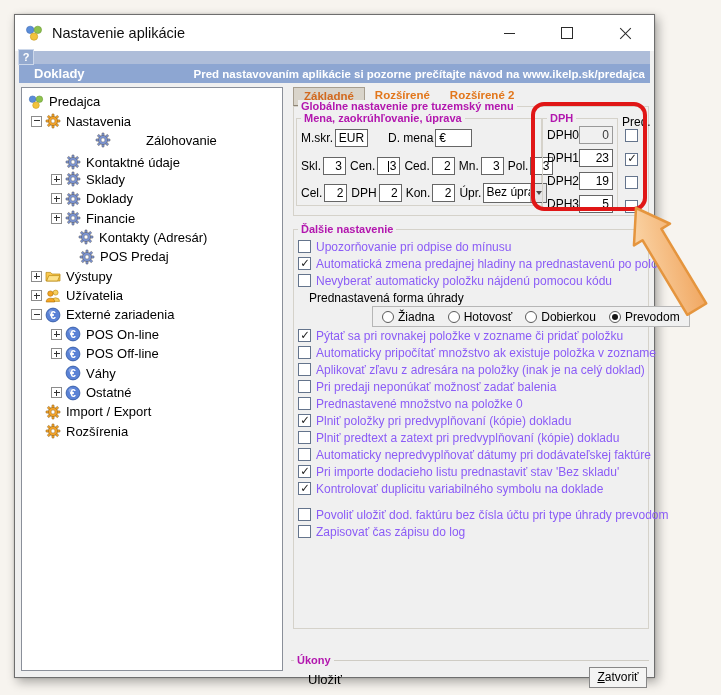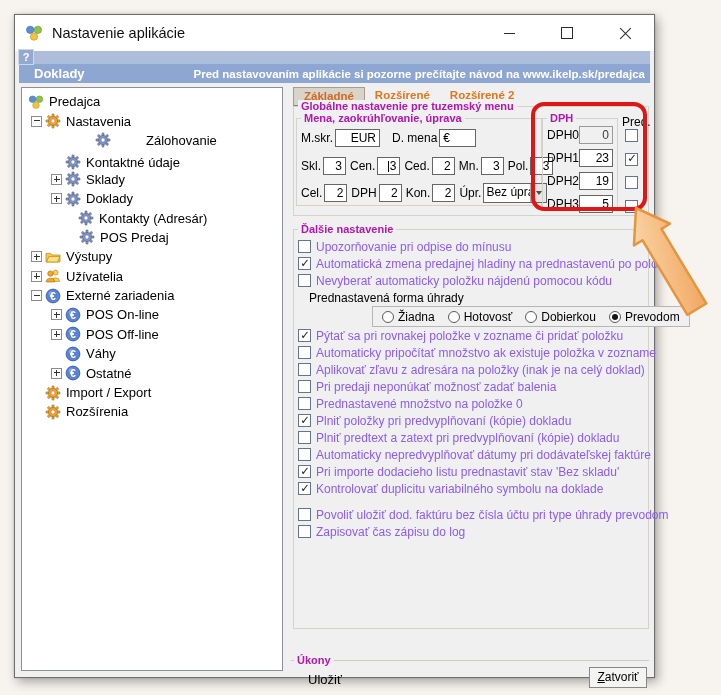--- a/index.html
+++ b/index.html
@@ -214,20 +214,31 @@
         <span class="slot">
           <span class="ebox plus"></span>
         </span>
         <span class="ticon" style="color: rgb(123, 147, 208);">
           <svg viewBox="0 0 16 16">
             <use href="#sym-gear"></use>
           </svg>
         </span>
         <span class="tlabel">Doklady</span>
       </div>
+      <div class="tree-row" style="padding-left: 26px;">
+        <span class="slot">
+          <span class="ebox plus"></span>
+        </span>
+        <span class="ticon" style="color: rgb(123, 147, 208);">
+          <svg viewBox="0 0 16 16">
+            <use href="#sym-gear"></use>
+          </svg>
+        </span>
+        <span class="tlabel">Financie</span>
+      </div>
       <div class="tree-row" style="padding-left: 39px;">
         <span class="slot"></span>
         <span class="ticon" style="color: rgb(123, 147, 208);">
           <svg viewBox="0 0 16 16">
             <use href="#sym-gear"></use>
           </svg>
         </span>
         <span class="tlabel">Kontakty (Adresár)</span>
       </div>
       <div class="tree-row" style="padding-left: 40px;">
@@ -341,21 +352,21 @@
         <span class="tab">Rozšírené 2</span>
       </div>
 
     <div class="fs" id="fs-global">
       <span class="fs-label">Globálne nastavenie pre tuzemský menu</span>
 
       <div class="fs" id="fs-mena">
         <span class="fs-label">Mena, zaokrúhľovanie, úprava</span>
         <div class="mrow" id="mrow-0" style="top:9px;">
             <span class="flabel">M.skr.</span>
-            <span class="finput ctr" style="width: 45px; margin-right: 12px; justify-content: flex-end;">
+            <span class="finput ctr" style="width: 33px; margin-right: 20px;">
               <span>EUR</span>
             </span>
             <span class="flabel">D. mena</span>
             <span class="finput leftal" style="width: 37px; margin-right: 12px;">
               <span>€</span>
             </span>
           </div>
         <div class="mrow" id="mrow-1" style="top:37px;">
             <span class="flabel">Skl.</span>
             <span class="finput" style="width: 23px;">

